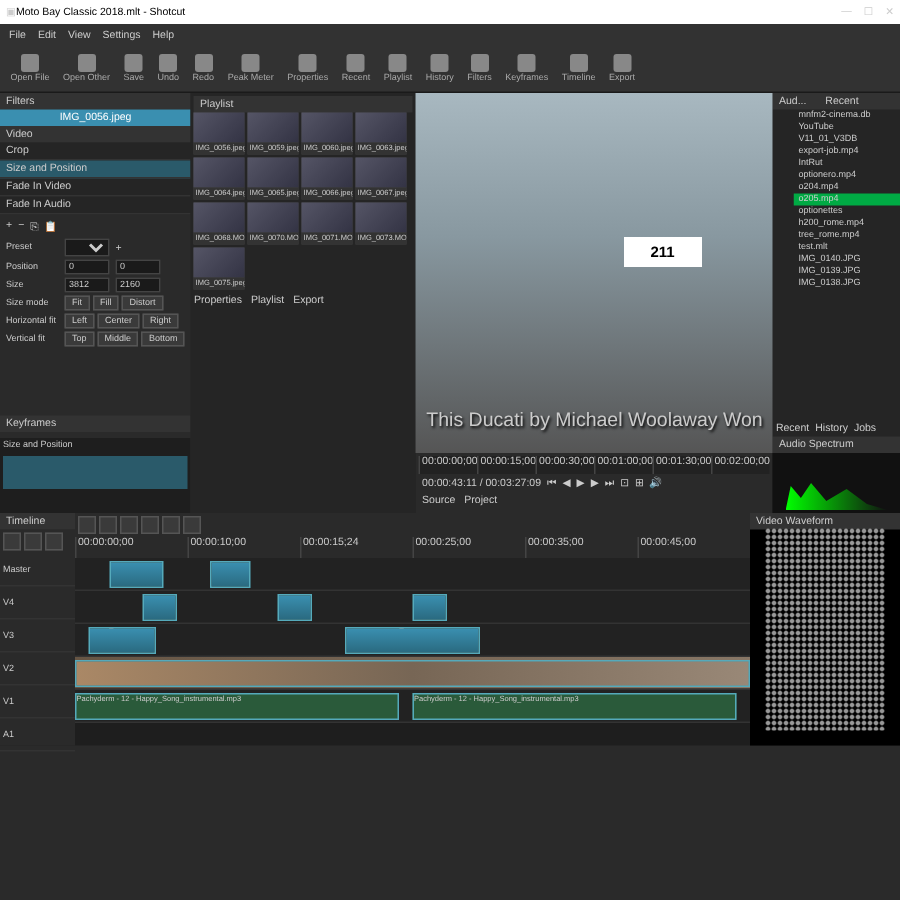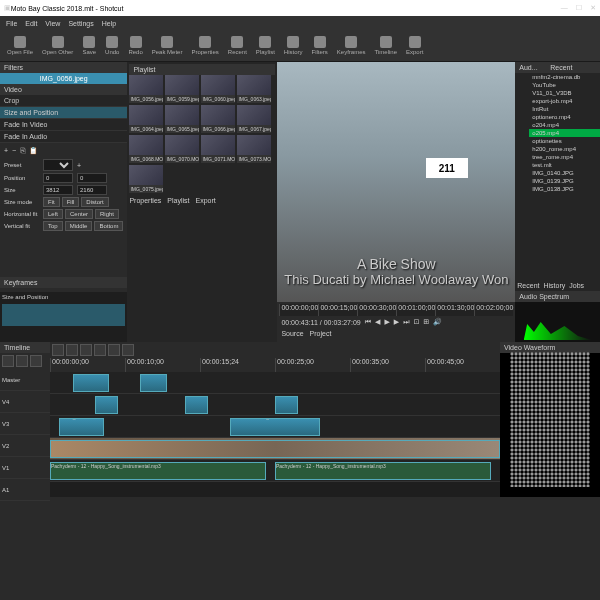--- a/index.html
+++ b/index.html
@@ -28,21 +28,21 @@
 .keyframe-area{height:50px;background:#1e1e1e;margin-top:4px}
 .kf-strip{height:22px;background:#2a5a6a;margin:2px;position:relative}
 .center{flex:1;display:flex}
 .playlist{width:150px;background:#252525;padding:2px}
 .thumbs{display:flex;flex-wrap:wrap;gap:2px}
 .thumb{width:34px;height:28px;background:#444;display:flex;flex-direction:column}
 .thumb .img{flex:1;background:linear-gradient(135deg,#556,#334)}
 .thumb .name{font-size:5px;padding:1px;background:#333;overflow:hidden;white-space:nowrap}
 .preview{flex:1;background:#1a1a1a;display:flex;flex-direction:column}
 .vid{flex:1;background:linear-gradient(180deg,#a8b8c0 0%,#8898a0 40%,#555 100%);position:relative;display:flex;align-items:flex-end;justify-content:center;padding-bottom:15px}
-.plate{position:absolute;right:20%;top:40%;width:42px;height:20px;background:#fff;color:#000;display:flex;align-items:center;justify-content:center;font-size:10px;font-weight:bold}
+.plate{position:absolute;right:20%;top:40%;width:52px;height:20px;background:#fff;color:#000;display:flex;align-items:center;justify-content:center;font-size:10px;font-weight:bold}
 .overlay-text{text-align:center;color:#fff;text-shadow:1px 1px 2px #000}
 .overlay-text .t1{font-size:14px}
 .overlay-text .t2{font-size:13px}
 .transport{height:40px;background:#2a2a2a;padding:2px}
 .ruler{height:12px;background:#222;display:flex;font-size:5px}
 .ruler span{flex:1;border-left:1px solid #444;padding-left:1px}
 .controls{display:flex;gap:4px;align-items:center;padding:2px;font-size:6px}
 .right{width:95px;background:#252525;display:flex;flex-direction:column}
 .recent-list{flex:1;overflow:hidden}
 .recent-item{padding:1px 3px;font-size:6px;overflow:hidden;white-space:nowrap}
@@ -272,21 +272,20 @@
         <span>Properties</span>
         <span>Playlist</span>
         <span>Export</span>
       </div>
     </div>
 
     <div class="preview">
       <div class="vid">
         <div class="plate">211</div>
         <div class="overlay-text">
-          <div class="t1">A Bike Show</div>
           <div class="t2">This Ducati by Michael Woolaway Won</div>
         </div>
       </div>
       <div class="transport">
         <div class="ruler" id="pruler">
             <span>00:00:00;00</span>
             <span>00:00:15;00</span>
             <span>00:00:30;00</span>
             <span>00:01:00;00</span>
             <span>00:01:30;00</span>

